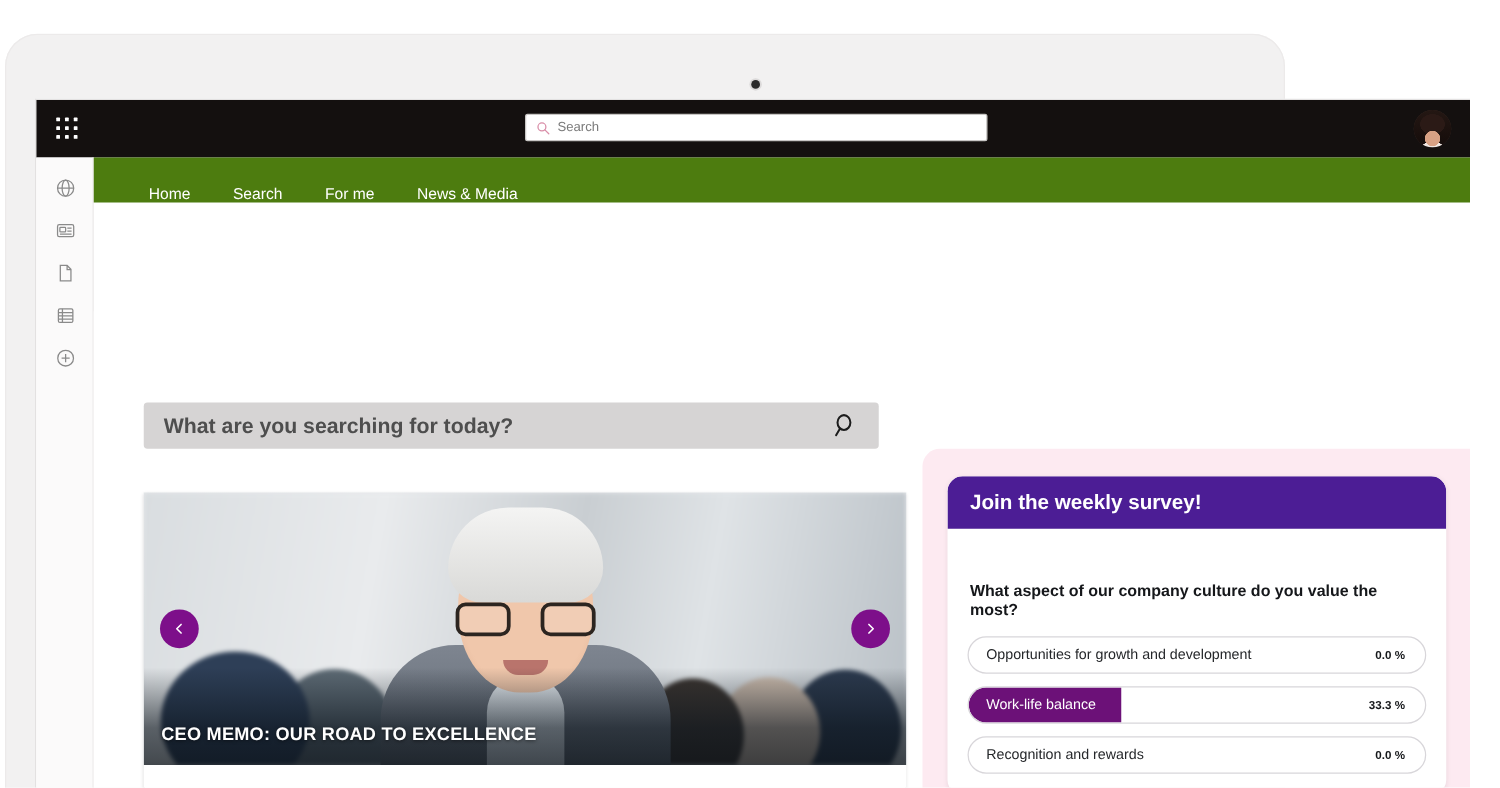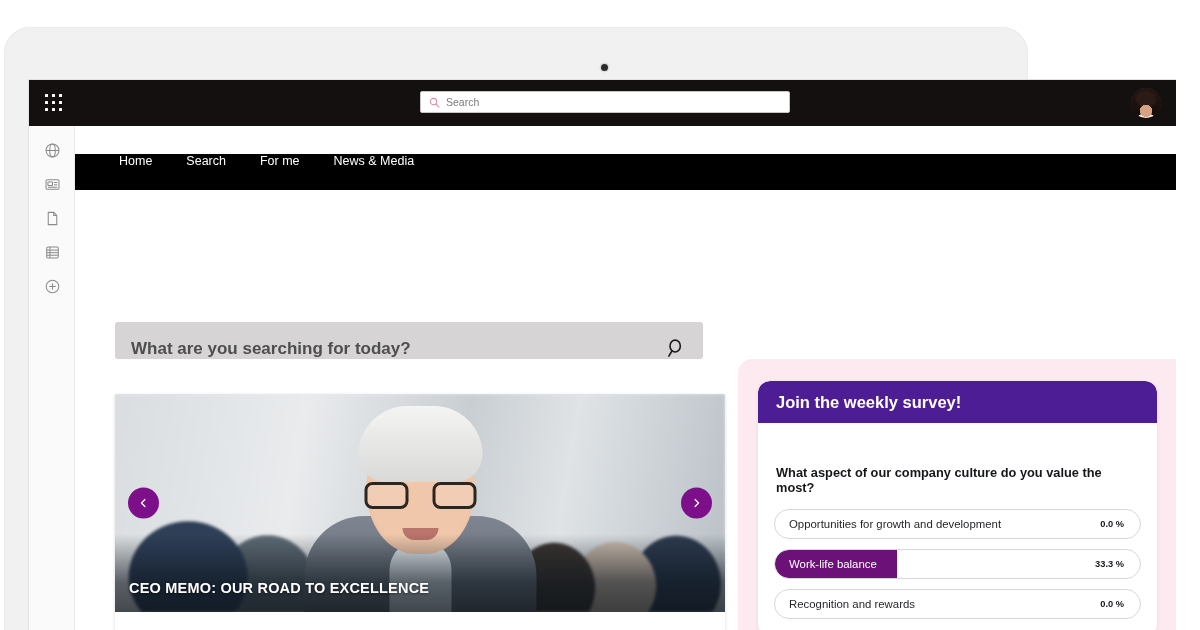--- a/index.html
+++ b/index.html
@@ -94,24 +94,23 @@
     position: absolute; left: 13px;
     width: 20px; height: 20px;
     color: #8a8a8a;
     display: flex; align-items: center; justify-content: center;
   }
 
   
   .navbar {
     position: absolute; left: 46px; top: 46px;
     width: 1102px; height: 36px;
-    background: #000000;
-    display: flex; align-items: flex-start;
+    background: #4d7c0f;
+    display: flex; align-items: flex-end;
     padding-left: 44px;
-    margin-top: 28px;
   }
   .nav-item {
     color: #ffffff; font-size: 12.5px;
     margin-right: 34px; white-space: nowrap;
     font-family: "Liberation Sans", sans-serif;
   }
 
   
   .banner {
     position: absolute; left: 46px; top: 82px;
@@ -153,21 +152,21 @@
     width: 1102px; height: 409px;
     background: #ffffff;
   }
 
   
   .big-search {
     position: absolute; left: 40px; top: 73px;
     width: 588px; height: 37px;
     background: #d6d4d4;
     border-radius: 3px;
-    display: flex; align-items: flex-end;
+    display: flex; align-items: center;
     padding: 0 16px;
   }
   .big-search span {
     flex: 1;
     font-size: 17px; font-weight: bold; color: #4e4e4e;
     font-family: "Liberation Sans", sans-serif;
   }
 
   
   .news-card {

